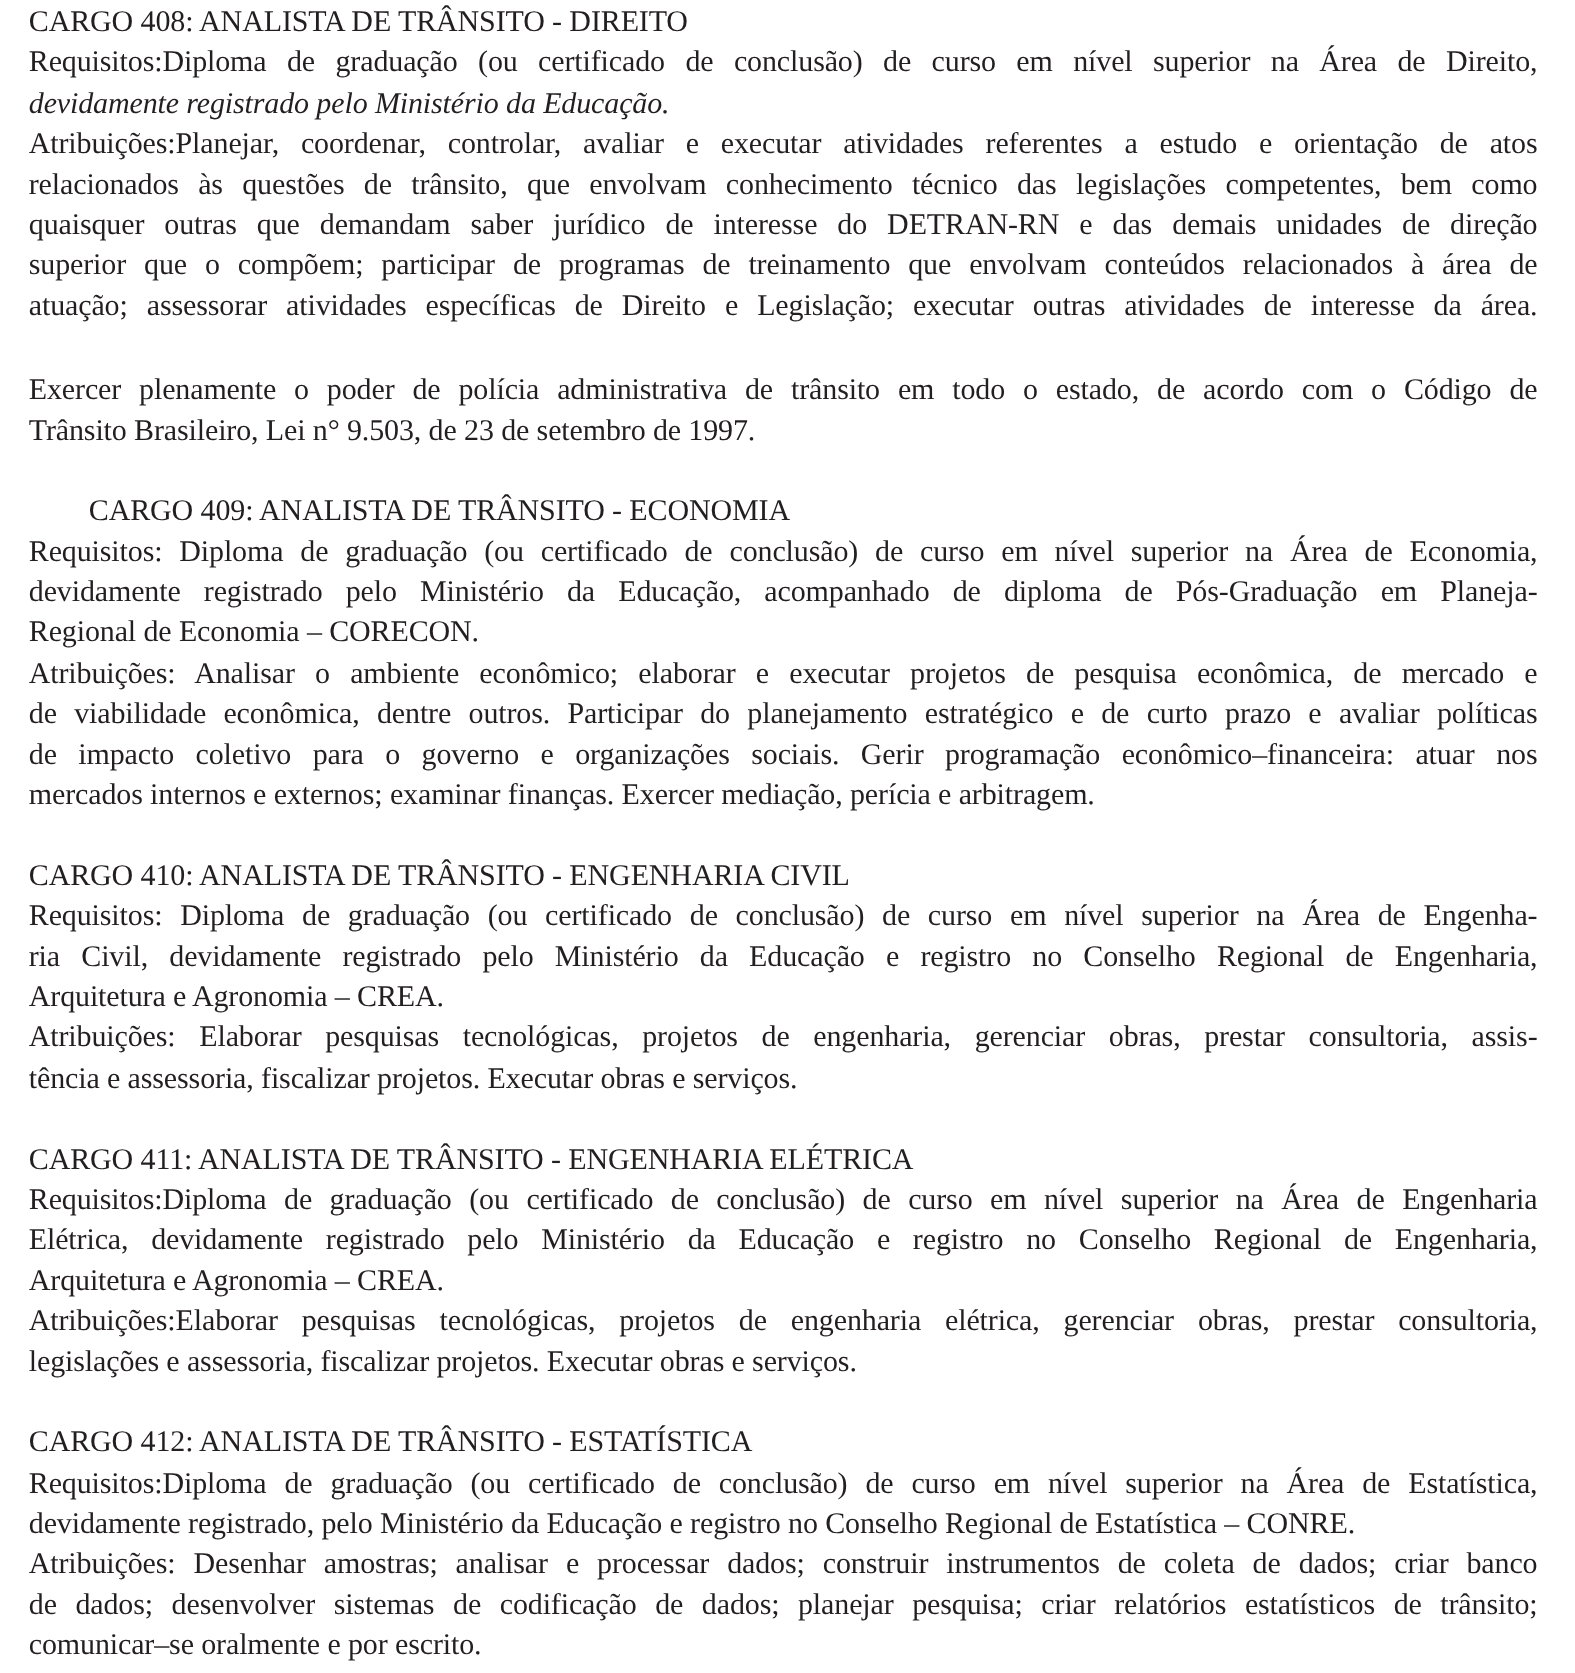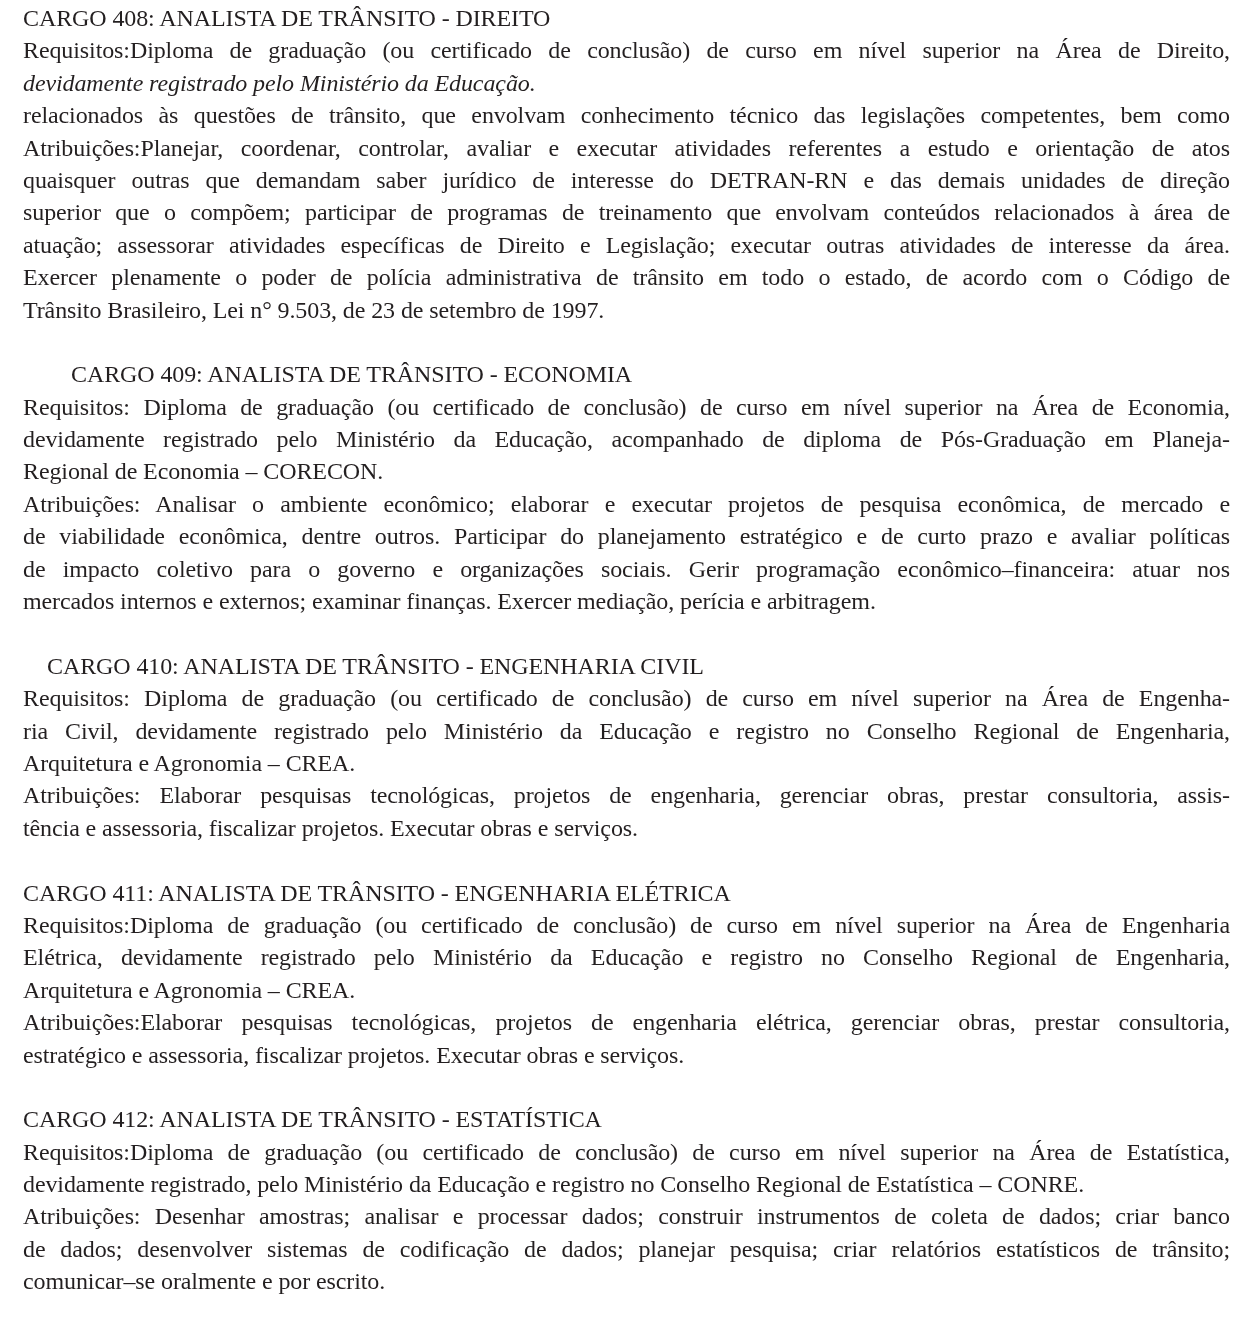--- a/index.html
+++ b/index.html
@@ -44,68 +44,68 @@
 
 <div class="page">
 
   <div class="section">
     <div class="line title-line" style="display: block; width: 1207px;">CARGO 408: ANALISTA DE TRÂNSITO - DIREITO</div>
     <div>
       <span class="line" style="display: block; width: 1207px;">Requisitos:Diploma de graduação (ou certificado de conclusão) de curso em nível superior na Área de Direito,</span>
       <span class="line last" style="display: block; width: 1207px; font-style: italic;">devidamente registrado pelo Ministério da Educação.</span>
     </div>
     <div>
+      <span class="line" style="display: block; width: 1207px;">Atribuições:Planejar, coordenar, controlar, avaliar e executar atividades referentes a estudo e orientação de atos</span>
       <span class="line" style="display: block; width: 1207px;">relacionados às questões de trânsito, que envolvam conhecimento técnico das legislações competentes, bem como</span>
-      <span class="line" style="display: block; width: 1207px;">Atribuições:Planejar, coordenar, controlar, avaliar e executar atividades referentes a estudo e orientação de atos</span>
       <span class="line" style="display: block; width: 1207px;">quaisquer outras que demandam saber jurídico de interesse do DETRAN-RN e das demais unidades de direção</span>
       <span class="line" style="display: block; width: 1207px;">superior que o compõem; participar de programas de treinamento que envolvam conteúdos relacionados à área de</span>
       <span class="line" style="display: block; width: 1207px;">atuação; assessorar atividades específicas de Direito e Legislação; executar outras atividades de interesse da área.</span>
-      <span class="line" style="display: block; width: 1207px;">Exercer plenamente o poder de polícia administrativa de trânsito em todo o estado, de acordo com o Código de</span>
+      <span class="line" style="display: block; width: 1207px; margin-top: 35px;">Exercer plenamente o poder de polícia administrativa de trânsito em todo o estado, de acordo com o Código de</span>
       <span class="line last" style="display: block; width: 1207px;">Trânsito Brasileiro, Lei n° 9.503, de 23 de setembro de 1997.</span>
     </div>
   </div>
 
   <div class="section">
     <div class="line title-line" style="display: block; width: 1207px; margin-left: 48px;">CARGO 409: ANALISTA DE TRÂNSITO - ECONOMIA</div>
     <div>
       <span class="line" style="display: block; width: 1207px;">Requisitos: Diploma de graduação (ou certificado de conclusão) de curso em nível superior na Área de Economia,</span>
       <span class="line" style="display: block; width: 1207px;">devidamente registrado pelo Ministério da Educação, acompanhado de diploma de Pós-Graduação em Planeja-</span>
       <span class="line last" style="display: block; width: 1207px; font-family: Liberation Serif, serif;">Regional de Economia – CORECON.</span>
     </div>
     <div>
       <span class="line" style="display: block; width: 1207px;">Atribuições: Analisar o ambiente econômico; elaborar e executar projetos de pesquisa econômica, de mercado e</span>
       <span class="line" style="display: block; width: 1207px;">de viabilidade econômica, dentre outros. Participar do planejamento estratégico e de curto prazo e avaliar políticas</span>
       <span class="line" style="display: block; width: 1207px;">de impacto coletivo para o governo e organizações sociais. Gerir programação econômico–financeira: atuar nos</span>
       <span class="line last" style="display: block; width: 1207px;">mercados internos e externos; examinar finanças. Exercer mediação, perícia e arbitragem.</span>
     </div>
   </div>
 
   <div class="section">
-    <div class="line title-line" style="display: block; width: 1207px; margin-left: 24px;">CARGO 410: ANALISTA DE TRÂNSITO - ENGENHARIA CIVIL</div>
+    <div class="line title-line" style="display: block; width: 1207px;">CARGO 410: ANALISTA DE TRÂNSITO - ENGENHARIA CIVIL</div>
     <div>
       <span class="line" style="display: block; width: 1207px;">Requisitos: Diploma de graduação (ou certificado de conclusão) de curso em nível superior na Área de Engenha-</span>
       <span class="line" style="display: block; width: 1207px;">ria Civil, devidamente registrado pelo Ministério da Educação e registro no Conselho Regional de Engenharia,</span>
       <span class="line last" style="display: block; width: 1207px;">Arquitetura e Agronomia – CREA.</span>
     </div>
     <div>
       <span class="line" style="display: block; width: 1207px;">Atribuições: Elaborar pesquisas tecnológicas, projetos de engenharia, gerenciar obras, prestar consultoria, assis-</span>
       <span class="line last" style="display: block; width: 1207px;">tência e assessoria, fiscalizar projetos. Executar obras e serviços.</span>
     </div>
   </div>
 
   <div class="section">
     <div class="line title-line" style="display: block; width: 1207px;">CARGO 411: ANALISTA DE TRÂNSITO - ENGENHARIA ELÉTRICA</div>
     <div>
       <span class="line" style="display: block; width: 1207px;">Requisitos:Diploma de graduação (ou certificado de conclusão) de curso em nível superior na Área de Engenharia</span>
       <span class="line" style="display: block; width: 1207px;">Elétrica, devidamente registrado pelo Ministério da Educação e registro no Conselho Regional de Engenharia,</span>
       <span class="line last" style="display: block; width: 1207px;">Arquitetura e Agronomia – CREA.</span>
     </div>
     <div>
       <span class="line" style="display: block; width: 1207px;">Atribuições:Elaborar pesquisas tecnológicas, projetos de engenharia elétrica, gerenciar obras, prestar consultoria,</span>
-      <span class="line last" style="display: block; width: 1207px;">estratégico e assessoria, fiscalizar projetos. Executar obras e serviços.</span>
+      <span class="line last" style="display: block; width: 1207px;">legislações e assessoria, fiscalizar projetos. Executar obras e serviços.</span>
     </div>
   </div>
 
   <div class="section">
     <div class="line title-line" style="display: block; width: 1207px;">CARGO 412: ANALISTA DE TRÂNSITO - ESTATÍSTICA</div>
     <div>
       <span class="line" style="display: block; width: 1207px;">Requisitos:Diploma de graduação (ou certificado de conclusão) de curso em nível superior na Área de Estatística,</span>
       <span class="line last" style="display: block; width: 1207px;">devidamente registrado, pelo Ministério da Educação e registro no Conselho Regional de Estatística – CONRE.</span>
     </div>
     <div>

